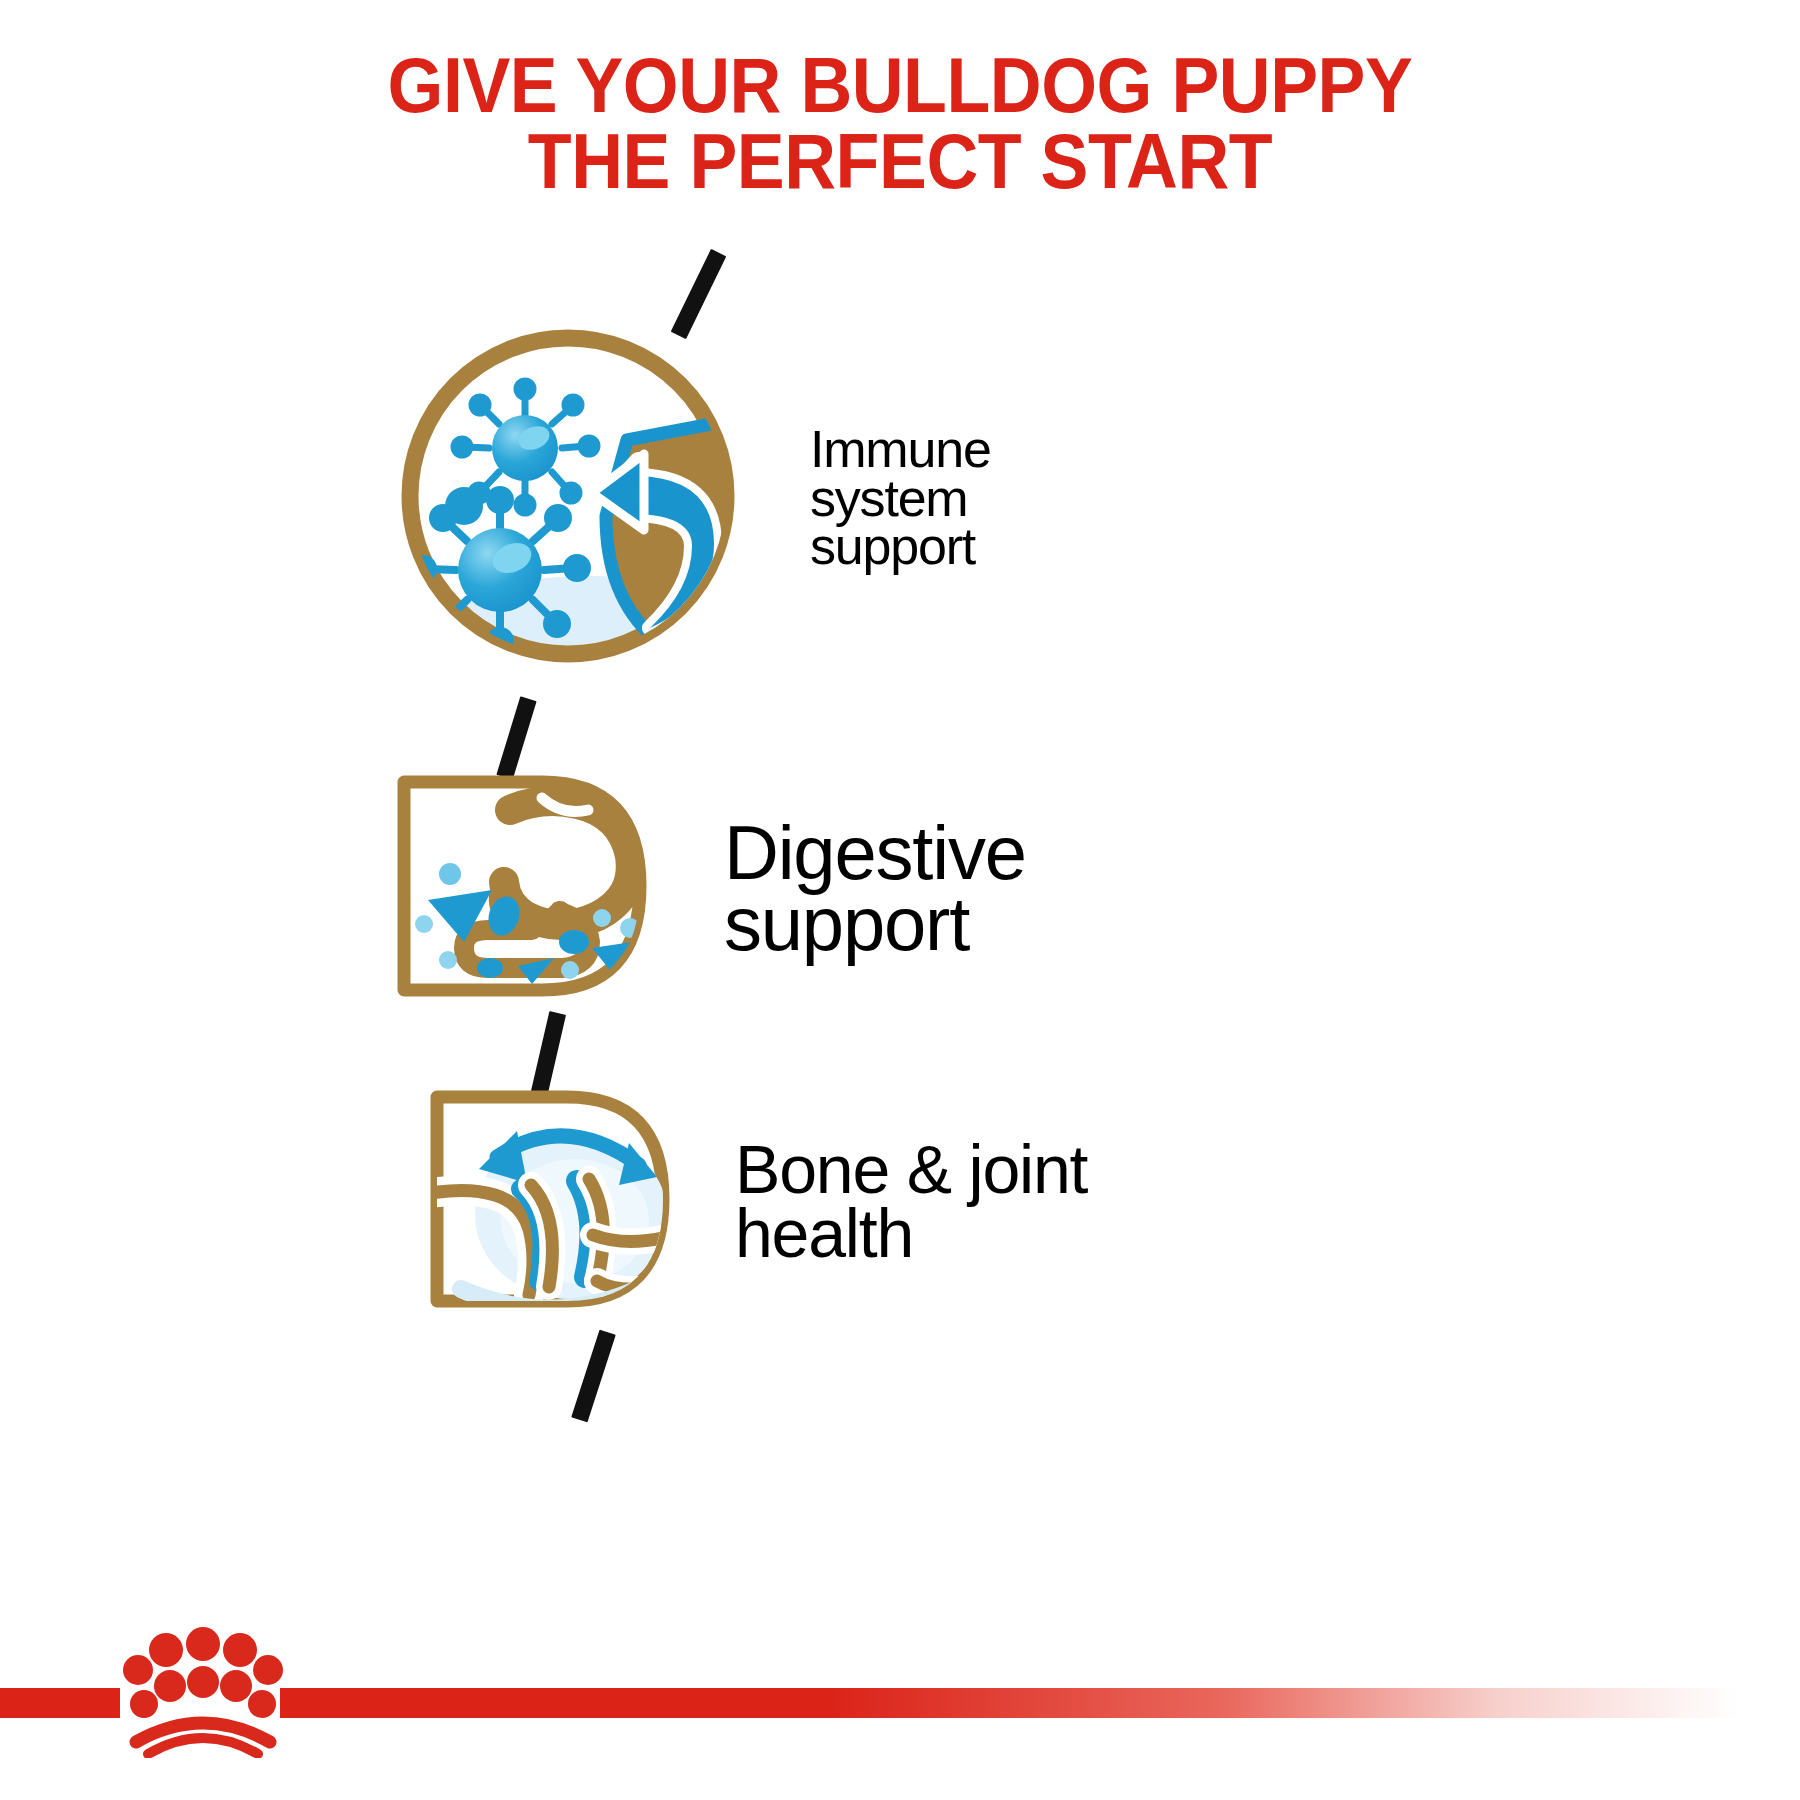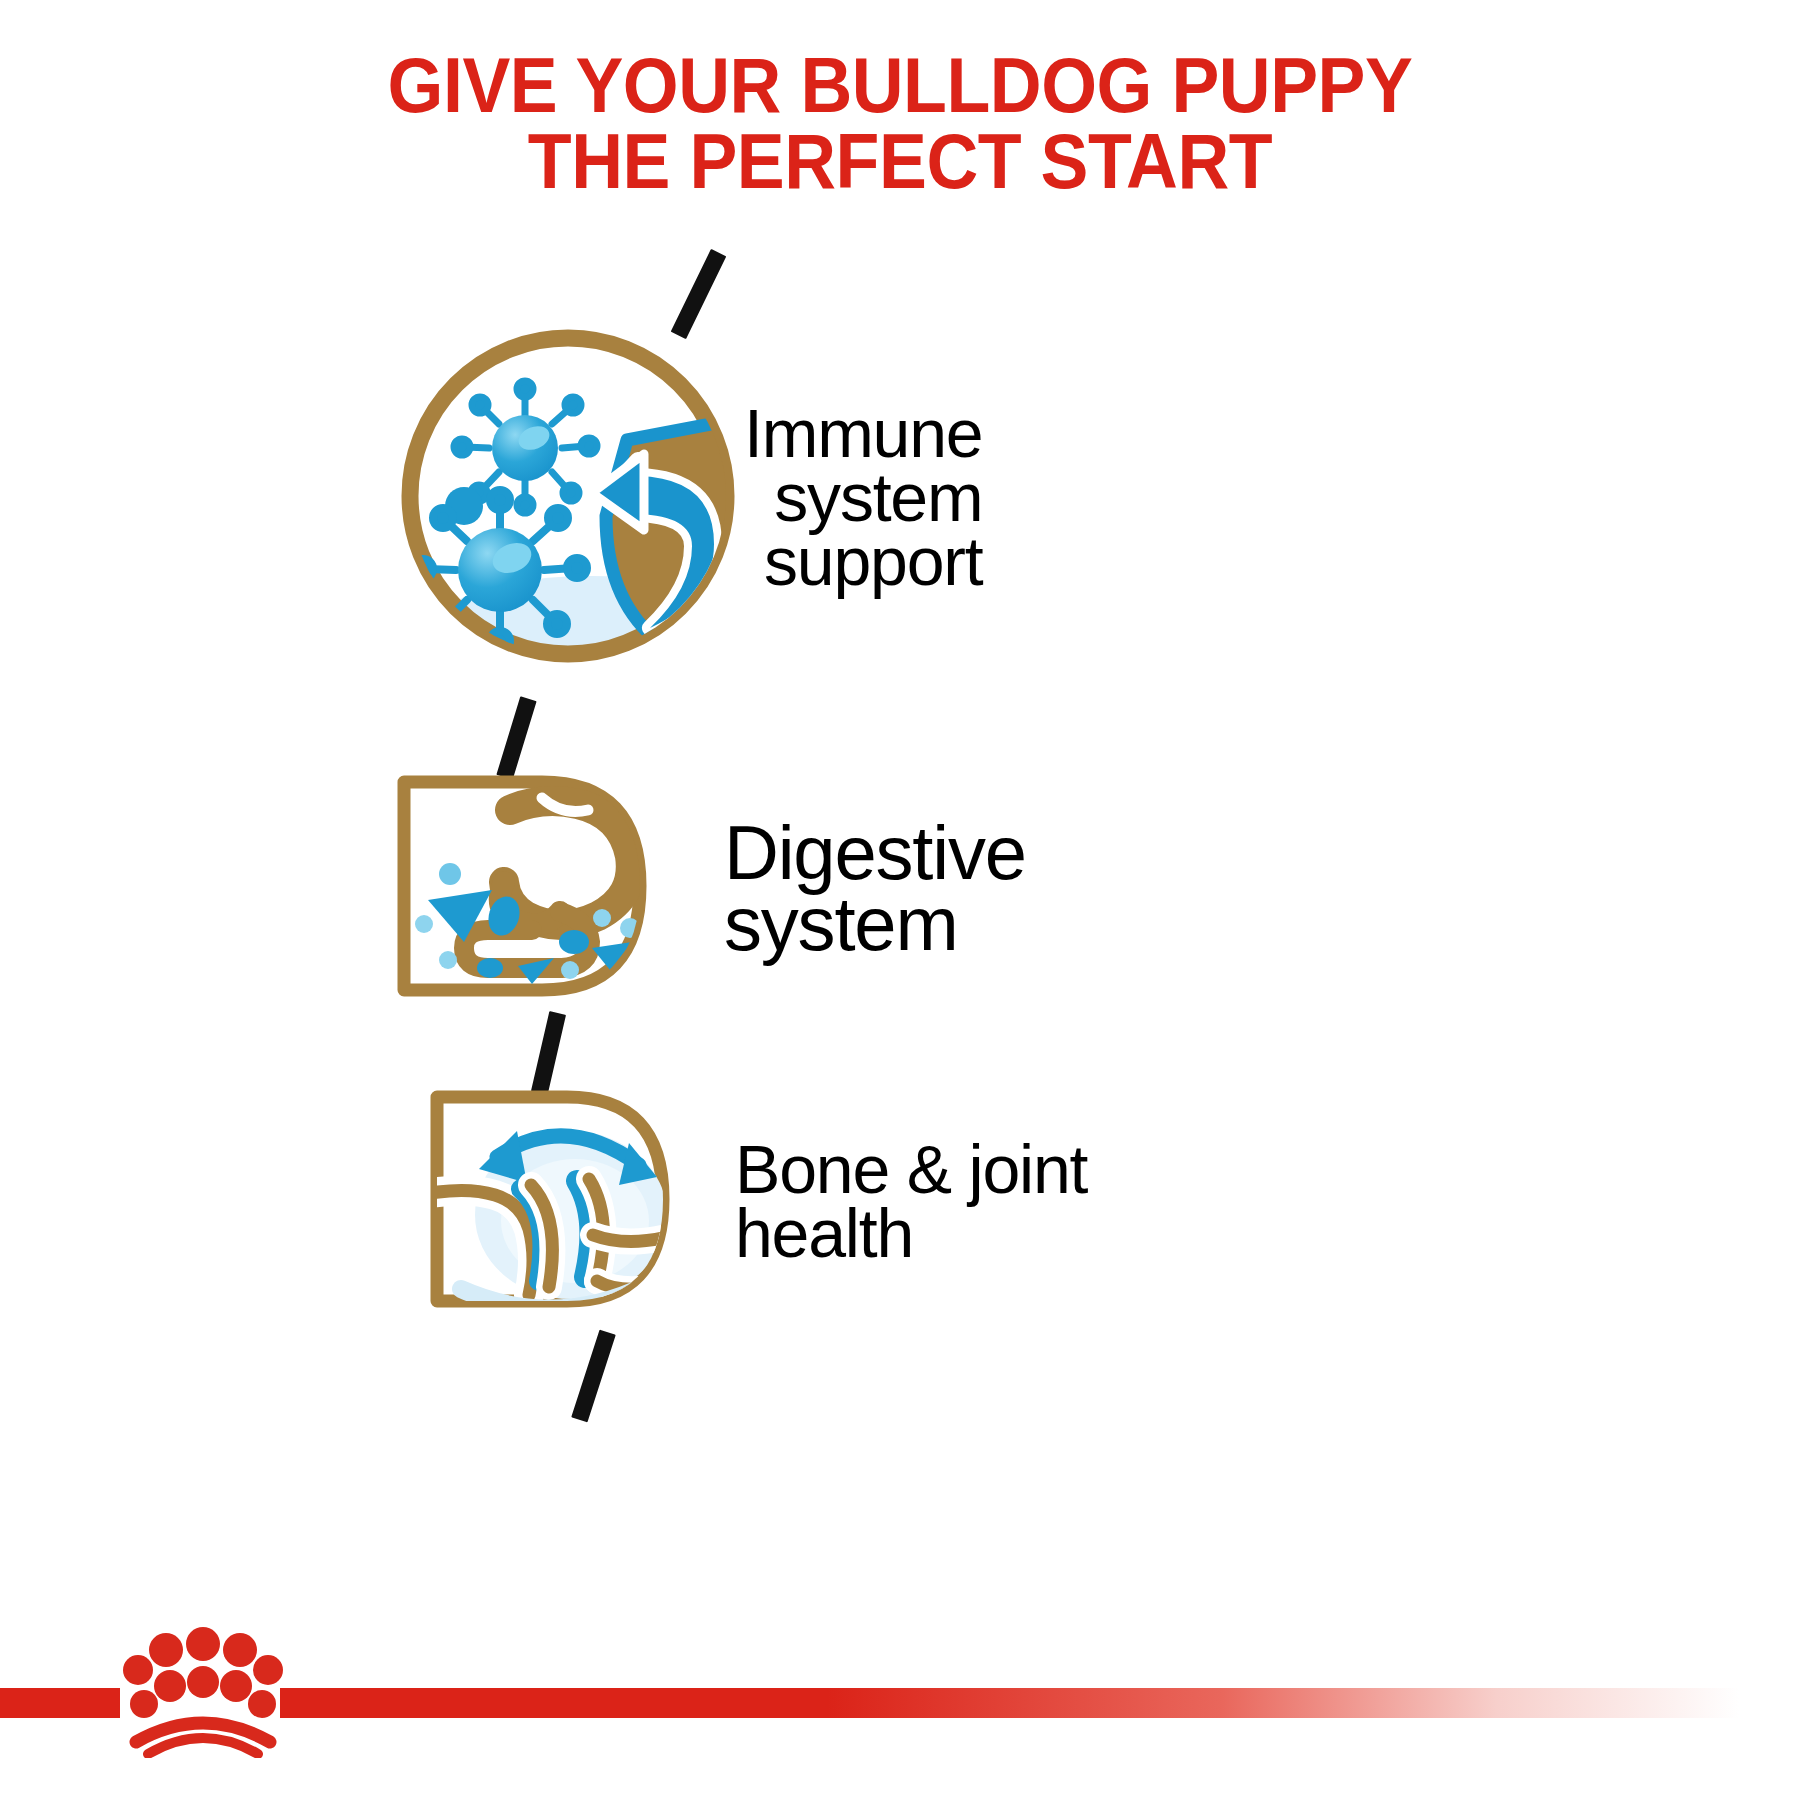--- a/index.html
+++ b/index.html
@@ -28,21 +28,21 @@
 
   .icon-wrap{position:relative;flex:0 0 auto;}
   .label{
     color:#000000;
     font-weight:normal;
     font-size:74px;
     line-height:0.94;
     letter-spacing:-1.2px;
     white-space:pre-line;
   }
-  #row-immune   .label{font-size:68px;text-align:right;}
+  #row-immune   .label{margin-left:66px;font-size:52px;}
   #row-digestive .label{margin-left:72px;font-size:76px;}
   #row-bone     .label{margin-left:62px;font-size:68px;}
 
   
   .dash{position:absolute;background:#111111;border-radius:1px;}
   #dash-1{left:690px; top:248px;  width:17px;height:92px;  transform:rotate(26deg);}
   #dash-2{left:508px; top:697px;  width:17px;height:82px;  transform:rotate(17deg);}
   #dash-3{left:540px; top:1012px; width:17px;height:82px;  transform:rotate(13deg);}
   #dash-4{left:585px; top:1330px; width:17px;height:92px;  transform:rotate(18deg);}
 
@@ -180,21 +180,21 @@
         <circle cx="58" cy="104" r="11" fill="#6FC6E8"></circle>
         <circle cx="32" cy="154" r="9" fill="#8ED4EE"></circle>
         <circle cx="56" cy="190" r="9" fill="#8ED4EE"></circle>
         <circle cx="178" cy="200" r="9" fill="#8ED4EE"></circle>
         <circle cx="210" cy="148" r="9" fill="#8ED4EE"></circle>
         <circle cx="238" cy="158" r="10" fill="#8ED4EE"></circle>
       </g>
     </svg>
   </div>
   <div class="label">Digestive
-system</div>
+support</div>
 </div>
 
 <div class="row" id="row-bone">
   <div class="icon-wrap">
     <svg width="248" height="230" viewBox="0 0 248 230">
       <defs>
         <clipPath id="clipD3">
           <path d="M12 12 L142 12 Q238 12 238 114 Q238 216 142 216 L12 216 Z"></path>
         </clipPath>
       </defs>

